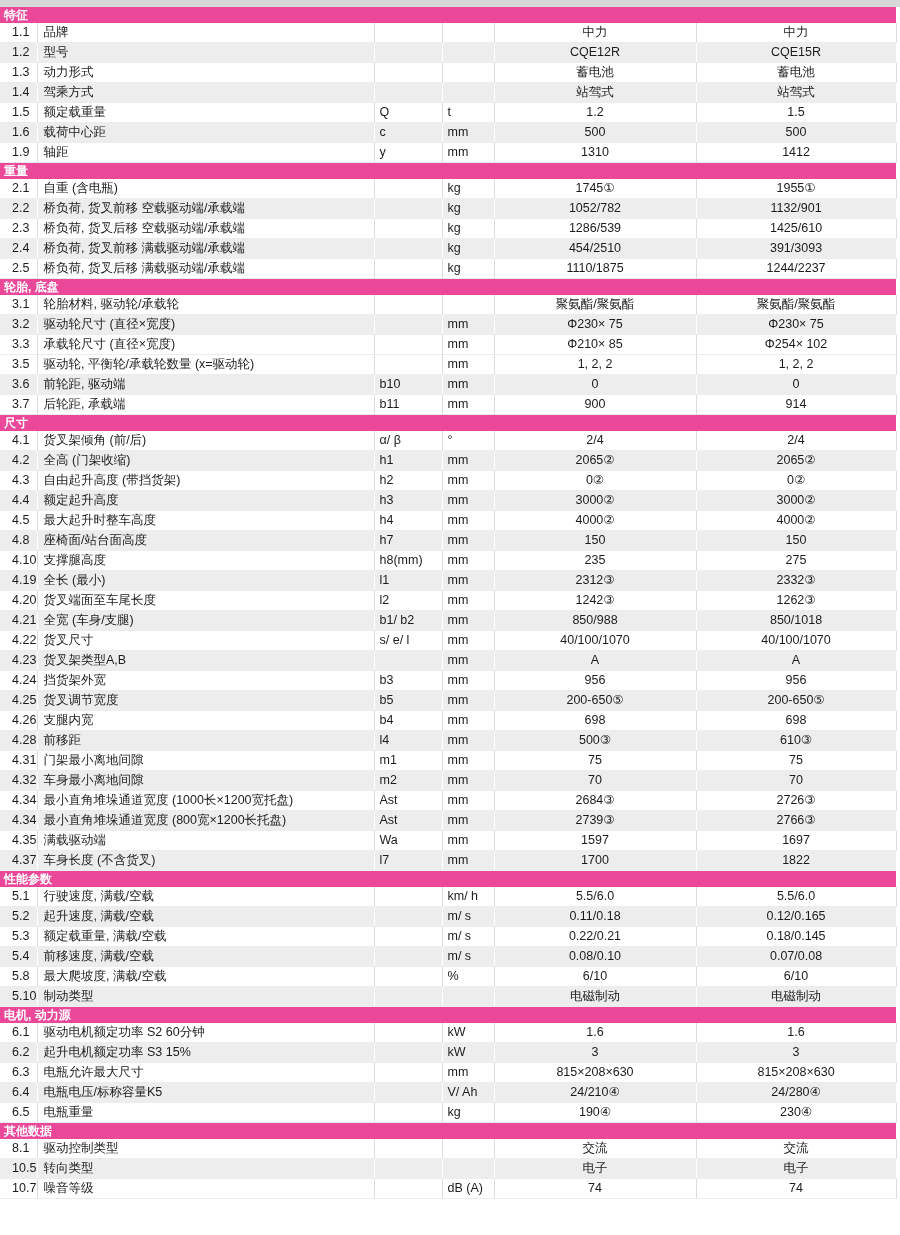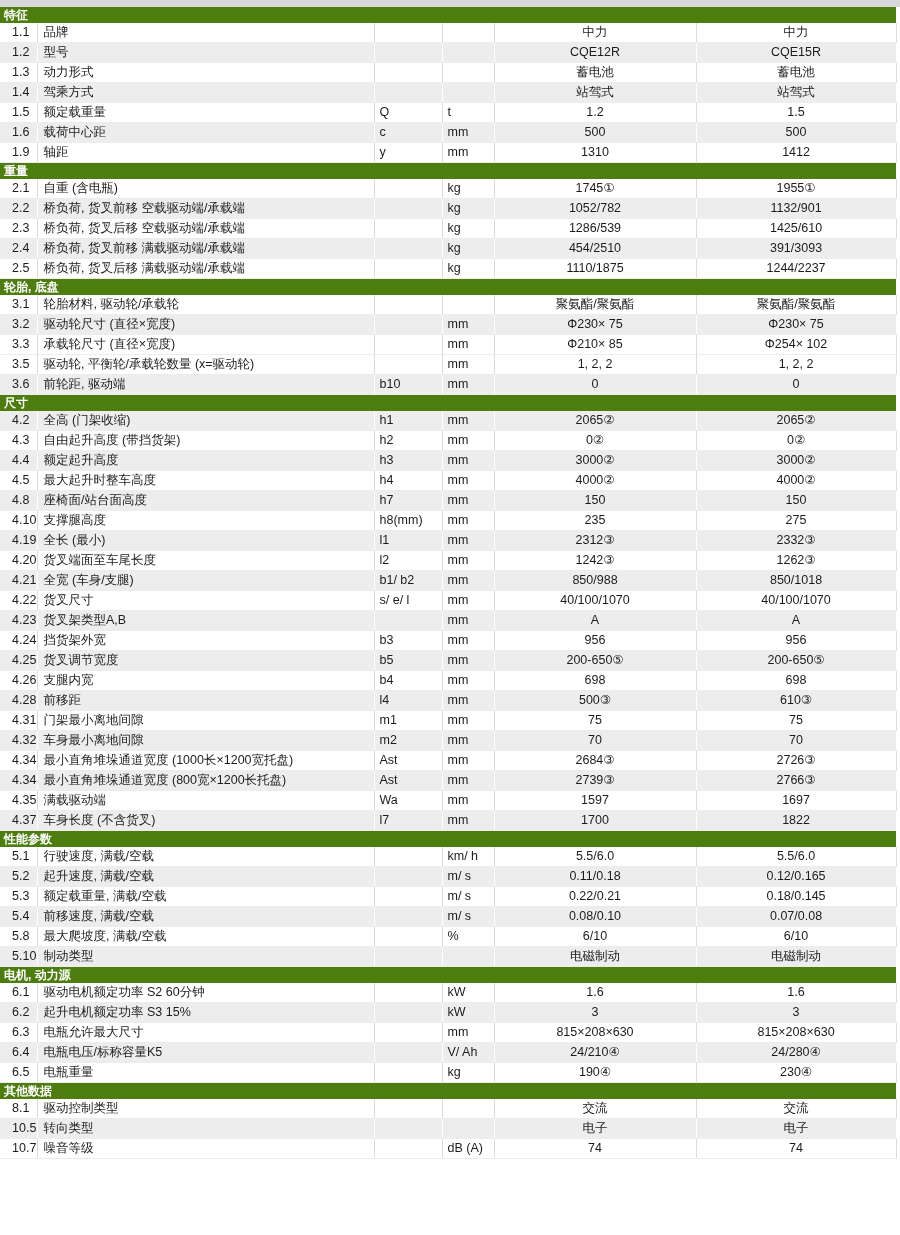--- a/index.html
+++ b/index.html
@@ -39,21 +39,21 @@
     background: #ededed;
     border-right-color: #ffffff;
     border-bottom-color: #ededed;
   }
   td.c-no   { padding-left: 12px; }
   td.c-desc { padding-left: 6px; margin-top: 38px; }
   td.c-sym  { padding-left: 5px; }
   td.c-unit { padding-left: 5px; }
   td.c-val  { text-align: center; }
   tr.section td {
-    background: #4d7c0f;
+    background: #ec4899;
     color: #ffffff;
     font-weight: bold;
     font-size: 12px;
     height: 16px;
     line-height: 16px;
     padding-left: 4px;
     border-right: none;
     border-bottom: none;
   }
 </style>
@@ -210,22 +210,38 @@
         <td class="c-val">1, 2, 2</td>
       </tr>
       <tr class="alt">
         <td class="c-no">3.6</td>
         <td class="c-desc">前轮距, 驱动端</td>
         <td class="c-sym">b10</td>
         <td class="c-unit">mm</td>
         <td class="c-val">0</td>
         <td class="c-val">0</td>
       </tr>
+      <tr>
+        <td class="c-no">3.7</td>
+        <td class="c-desc">后轮距, 承载端</td>
+        <td class="c-sym">b11</td>
+        <td class="c-unit">mm</td>
+        <td class="c-val">900</td>
+        <td class="c-val">914</td>
+      </tr>
       <tr class="section">
         <td colspan="6">尺寸</td>
+      </tr>
+      <tr>
+        <td class="c-no">4.1</td>
+        <td class="c-desc">货叉架倾角 (前/后)</td>
+        <td class="c-sym">α/ β</td>
+        <td class="c-unit">°</td>
+        <td class="c-val">2/4</td>
+        <td class="c-val">2/4</td>
       </tr>
       <tr class="alt">
         <td class="c-no">4.2</td>
         <td class="c-desc">全高 (门架收缩)</td>
         <td class="c-sym">h1</td>
         <td class="c-unit">mm</td>
         <td class="c-val">2065②</td>
         <td class="c-val">2065②</td>
       </tr>
       <tr>

